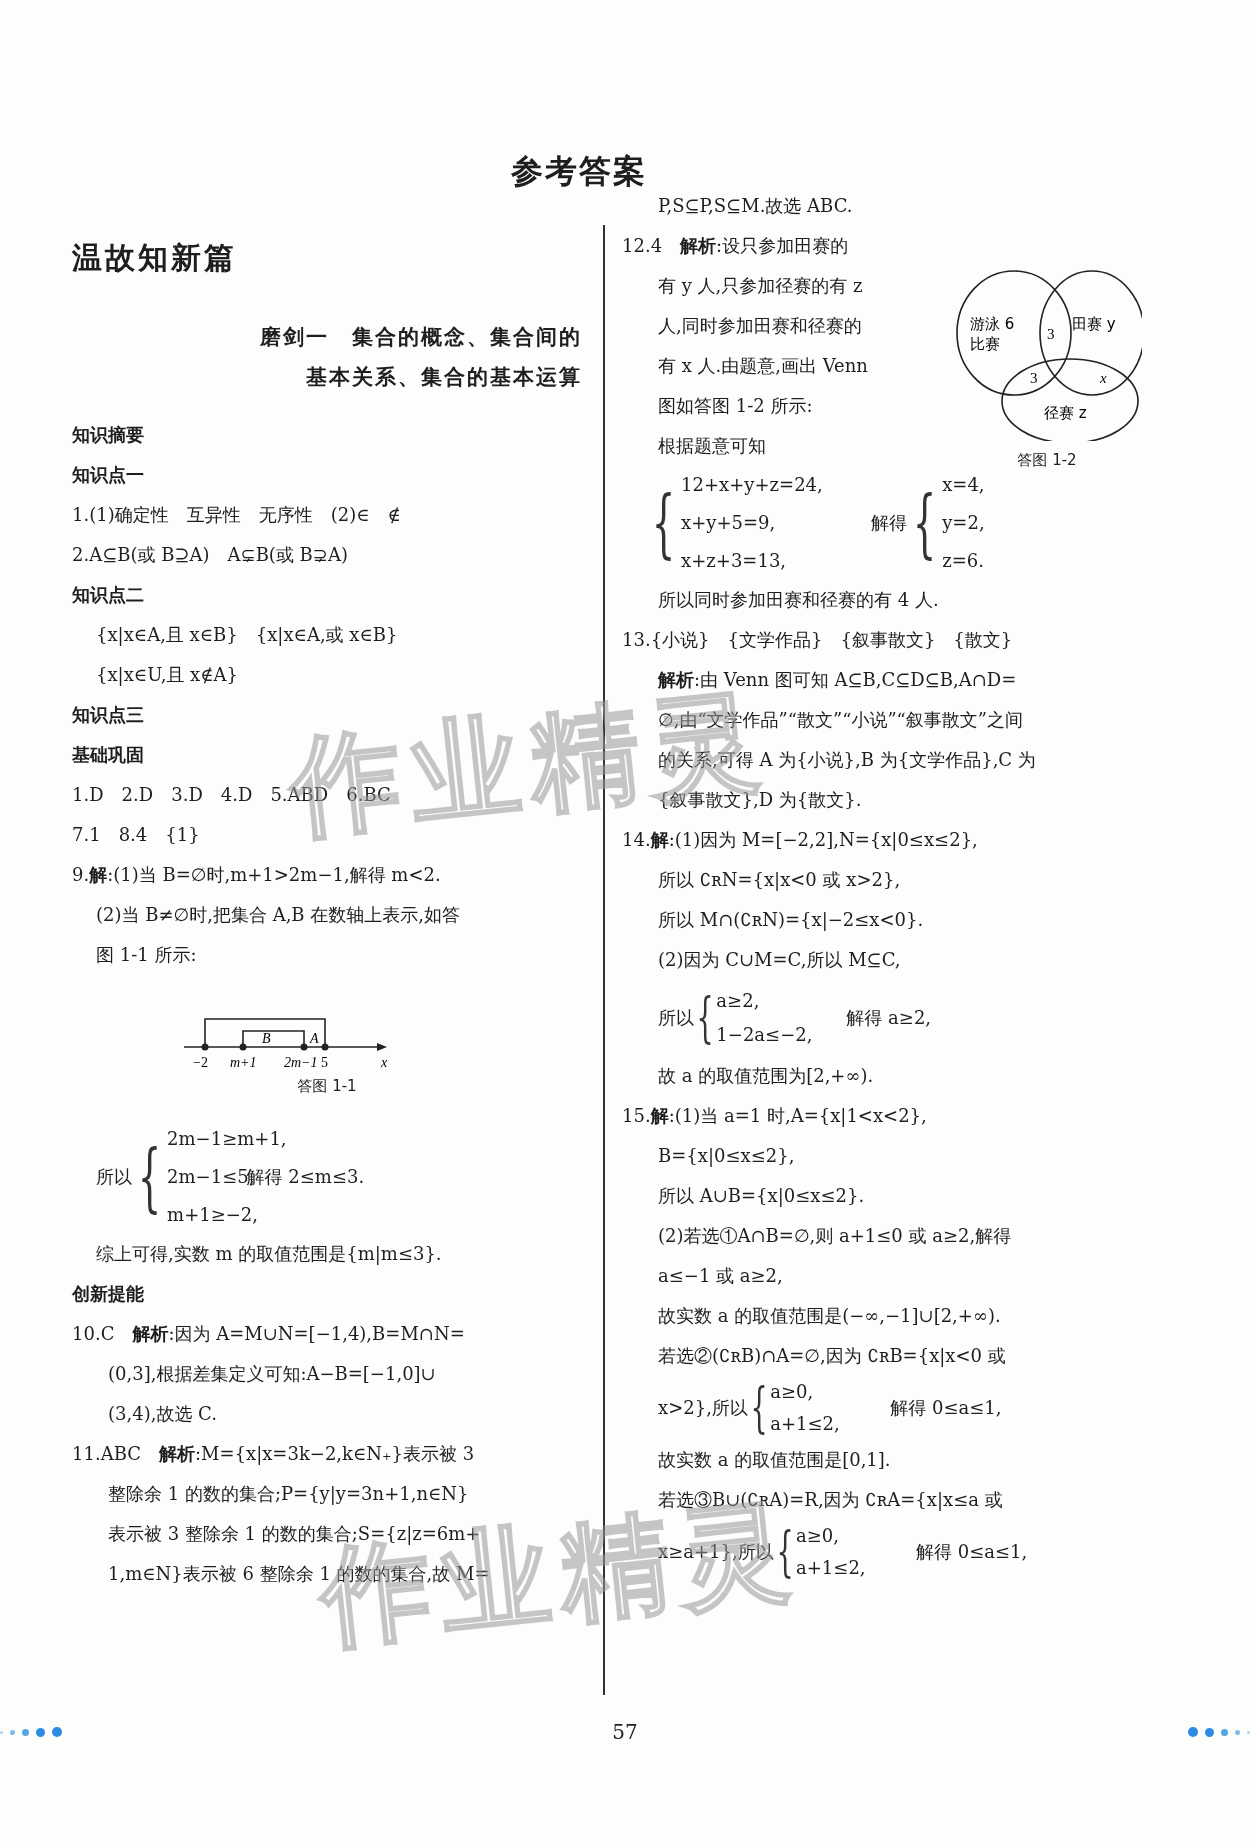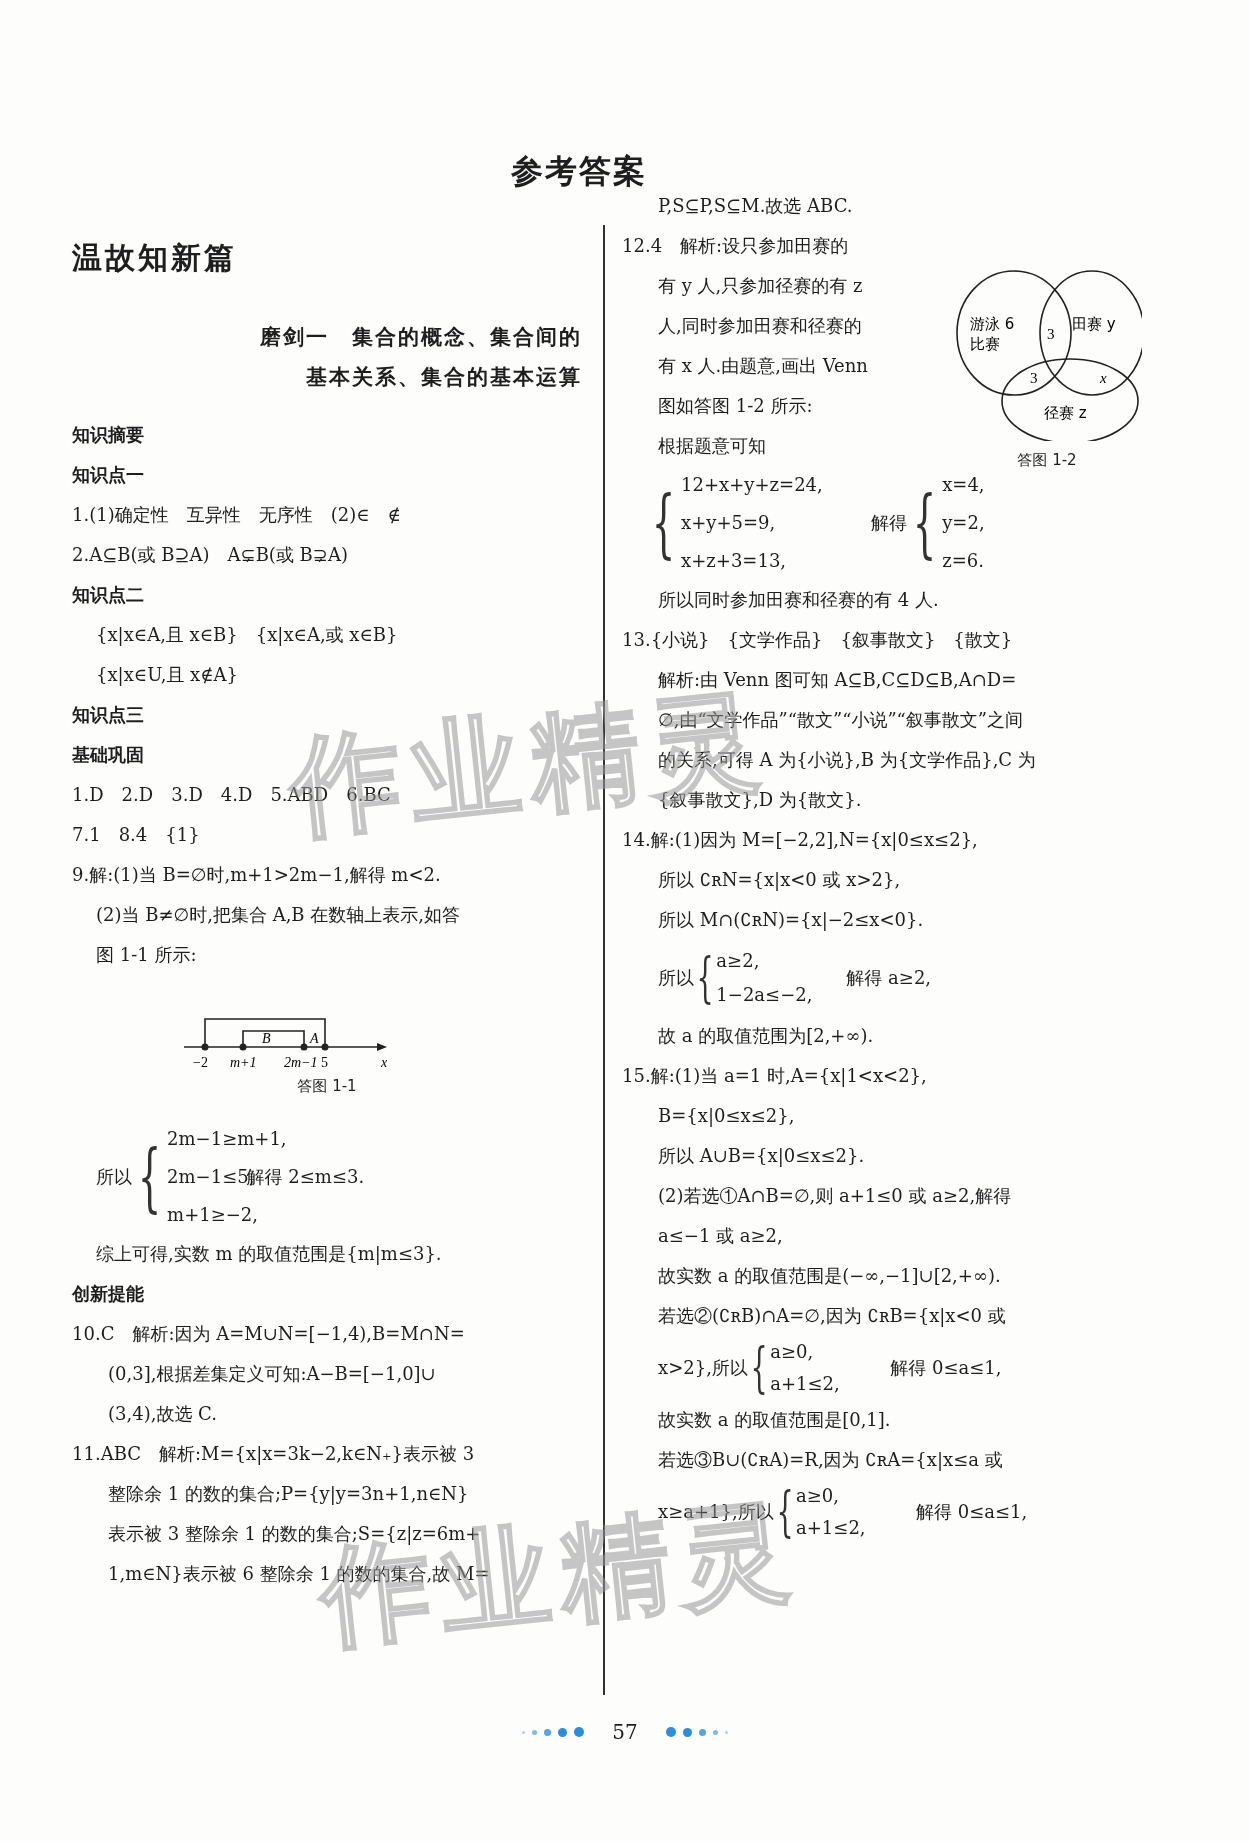--- a/index.html
+++ b/index.html
@@ -13,27 +13,27 @@
   .col-left { left:72px; width:510px; }
   .col-right { left:622px; width:520px; }
   .divider { position:absolute; left:603px; top:225px; width:2px; height:1470px; background:#333; }
   .section-title { text-align:left; font-size:30px; font-weight:bold; margin:18px 0 38px; letter-spacing:3px; }
   .chapter-title { text-align:right; font-family:"DejaVu Sans","Liberation Sans",sans-serif; font-weight:bold;
     font-size:21px; line-height:40px; margin-bottom:18px; letter-spacing:2px; }
   .h { font-family:"DejaVu Sans","Liberation Sans",sans-serif; font-weight:bold; font-size:18px; line-height:40px; }
   .p { font-size:18px; line-height:40px; white-space:nowrap; }
   .ind { padding-left:24px; }
   .ind2 { padding-left:36px; }
-  .b { font-family:"DejaVu Sans","Liberation Sans",sans-serif; font-weight:normal; }
+  .b { font-family:"DejaVu Sans","Liberation Sans",sans-serif; font-weight:bold; }
   .sys { display:flex; align-items:center; font-size:18px; }
   .brace { font-size:74px; line-height:1; transform:scaleX(.5); font-weight:100; margin:0 -6px; color:#333; }
   .brace-sm { font-size:54px; line-height:1; transform:scaleX(.5); font-weight:100; margin:0 -6px; color:#333; }
   .sys-lines { display:flex; flex-direction:column; line-height:38px; }
   .fig-caption { text-align:center; font-family:"DejaVu Sans","Liberation Sans",sans-serif; font-weight:normal; font-size:15px; }
-  .footer { position:absolute; top:1720px; left:0; width:1250px; display:flex; justify-content:center; align-items:center; gap:14px; }
+  .footer { position:absolute; top:1720px; left:0; width:1250px; display:flex; justify-content:space-between; align-items:center; gap:14px; }
   .dots { display:flex; align-items:center; gap:7px; }
   .dot { border-radius:50%; background:#2a8de0; }
   .page-num { font-size:20px; margin:0 14px; }
   .watermark { position:absolute; font-family:"DejaVu Sans",sans-serif; font-size:110px; font-weight:bold;
     color:transparent; -webkit-text-stroke:2px #999; opacity:.55; transform:rotate(-6deg); letter-spacing:10px; pointer-events:none; }
   .venn-wrap { position:absolute; right:0; top:35px; width:190px; }
 </style>
 </head>
 <body>
 
@@ -154,20 +154,21 @@
 
   <div class="p">13.{小说}　{文学作品}　{叙事散文}　{散文}</div>
   <div class="p ind2"><span class="b">解析</span><span>:由 Venn 图可知 A⊆B,C⊆D⊆B,A∩D=</span></div>
   <div class="p ind2">∅,由“文学作品”“散文”“小说”“叙事散文”之间</div>
   <div class="p ind2">的关系,可得 A 为{小说},B 为{文学作品},C 为</div>
   <div class="p ind2">{叙事散文},D 为{散文}.</div>
 
   <div class="p"><span>14.</span><span class="b">解</span><span>:(1)因为 M=[−2,2],N={x|0≤x≤2},</span></div>
   <div class="p ind2">所以 ∁ʀN={x|x&lt;0 或 x&gt;2},</div>
   <div class="p ind2">所以 M∩(∁ʀN)={x|−2≤x&lt;0}.</div>
+  <div class="p ind2">(2)因为 C∪M=C,所以 M⊆C,</div>
   <div class="sys ind2" style="margin:4px 0;">
     <span>所以</span>
     <span class="brace-sm">{</span>
     <div class="sys-lines" style="width:130px;line-height:34px;">
       <span>a≥2,</span>
       <span>1−2a≤−2,</span>
     </div>
     <span>解得 a≥2,</span>
   </div>
   <div class="p ind2">故 a 的取值范围为[2,+∞).</div>

